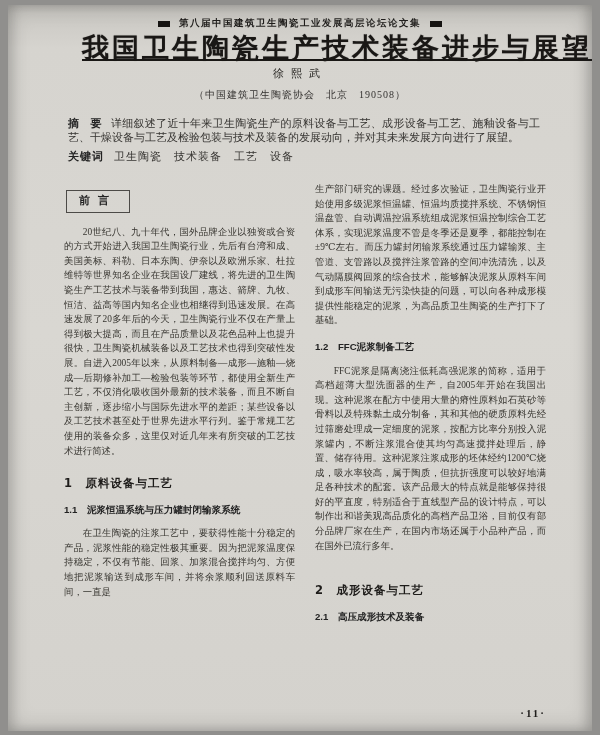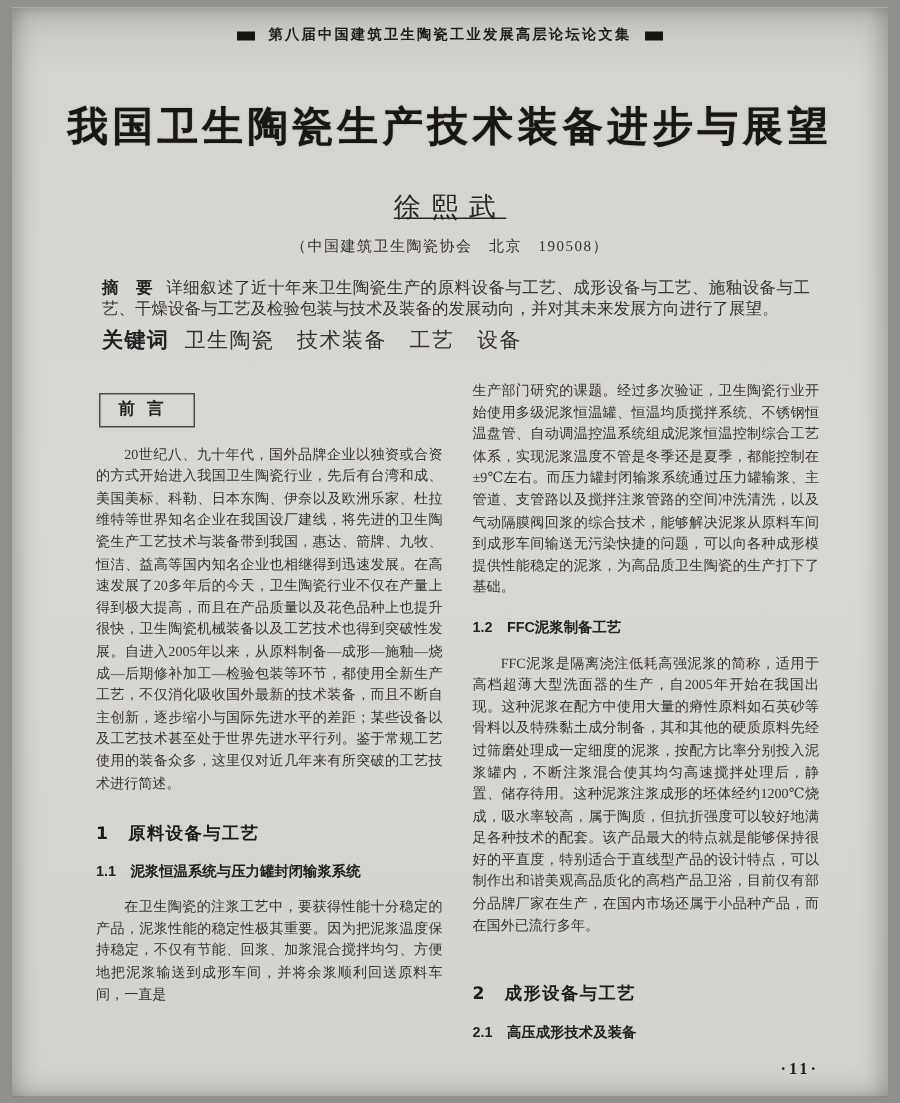--- a/index.html
+++ b/index.html
@@ -21,42 +21,43 @@
   .header{
     display:flex;align-items:center;justify-content:center;gap:9px;
     padding-top:12px;
   }
   .header-text{
     font-size:9.5px;font-weight:bold;letter-spacing:1.5px;color:#1f1d1b;
     font-family:"DejaVu Sans","Liberation Sans",sans-serif;
   }
   .sq{width:12px;height:6px;background:#161412;display:inline-block;}
   .title{
-    text-align:center;margin-top:36px;
+    text-align:right;
     font-size:27px;font-weight:900;letter-spacing:3px;color:#191715;
     font-family:"DejaVu Sans","Liberation Sans",sans-serif;
     text-shadow:0 0 1px rgba(0,0,0,.35);
+    text-decoration:underline;
   }
   .author{
-    text-align:center;margin-top:24px;
-    font-size:18px;letter-spacing:7px;color:#282623;text-decoration:underline;
+    text-align:center;
+    font-size:11px;letter-spacing:7px;color:#282623;
   }
   .affil{
     text-align:center;margin-top:7px;
     font-size:10px;letter-spacing:1px;color:#343230;
   }
   .abstract{
     margin:15px 52px 0 60px;
     font-size:11px;line-height:13.5px;
     text-align:justify;color:#353330;
   }
   .abs-label{font-weight:bold;margin-right:9px;color:#222;}
   .keywords{
     margin:5px 52px 0 60px;
-    font-size:14px;color:#353330;letter-spacing:1px;
+    font-size:11px;color:#353330;letter-spacing:1px;
   }
   .kw-label{font-weight:bold;margin-right:10px;color:#222;}
   .columns{
     display:flex;gap:20px;
     margin:18px 46px 0 56px;
   }
   .col{
     width:239px;
     font-size:9.4px;line-height:14.6px;
     text-align:justify;color:#36342f;

